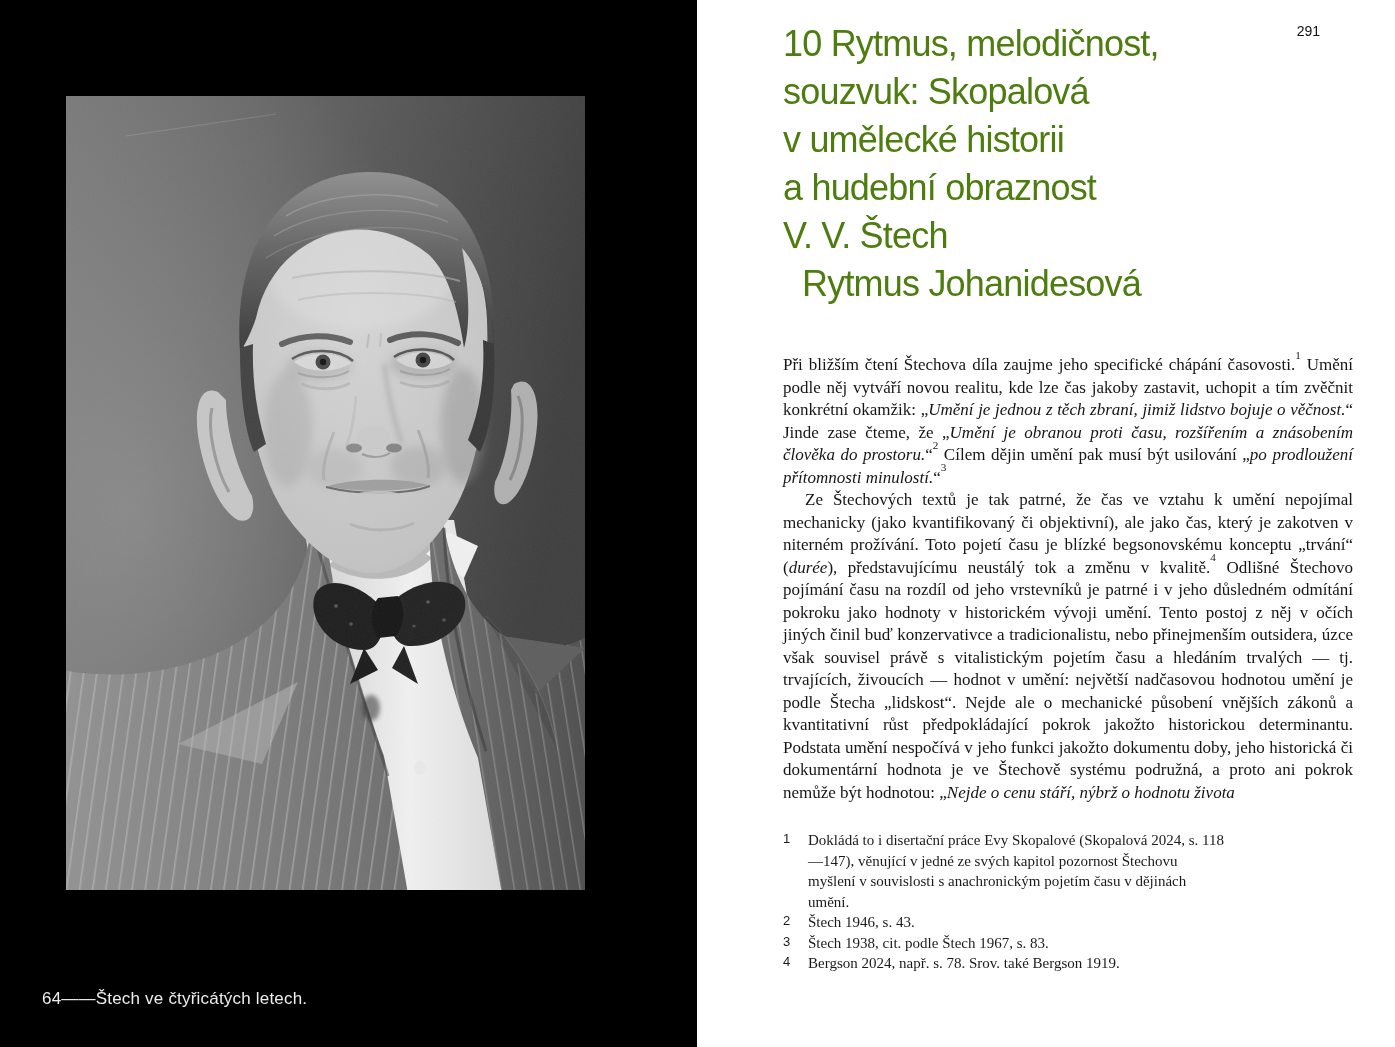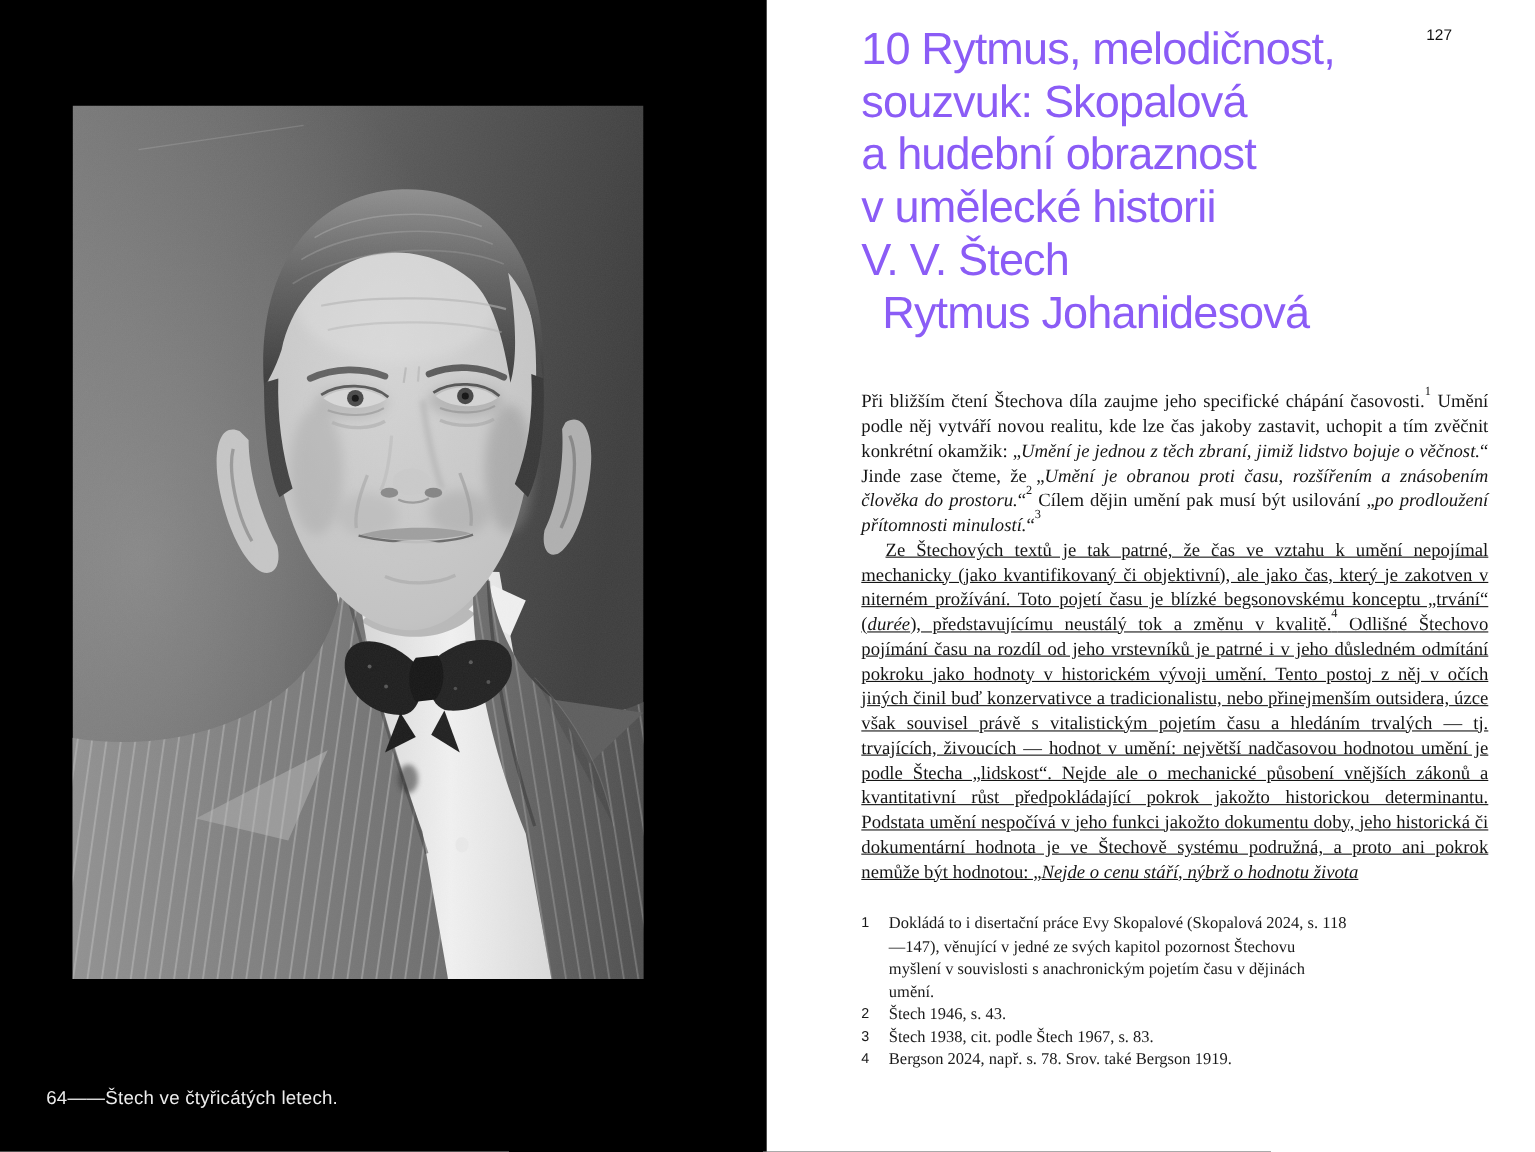--- a/index.html
+++ b/index.html
@@ -38,35 +38,35 @@
   .page-number {
     position: absolute; top: 23px; right: 75px;
     font-family: "Liberation Sans", sans-serif;
     font-size: 14px; color: #111;
   }
   .content {
     position: absolute; left: 86px; top: 20px; width: 570px;
   }
   .chapter-title {
     font-family: "Liberation Sans", sans-serif;
-    font-size: 41px; line-height: 48px;
+    font-size: 36px; line-height: 48px;
     font-weight: 400; letter-spacing: -0.8px;
-    color: #8b5cf6;
+    color: #4d7c0f;
   }
   .chapter-title .author-line { padding-left: 19px; }
 
   .body-text {
     margin-top: 46px;
     font-size: 17px; line-height: 22.5px;
     text-align: justify; text-justify: inter-word;
     hyphens: auto; -webkit-hyphens: auto;
     color: #151515;
   }
   .body-text p { margin: 0; }
-  .body-text p.indent { text-indent: 22px; text-decoration: underline; }
+  .body-text p.indent { text-indent: 22px; }
   .body-text em { font-style: italic; }
   .body-text sup.fn-ref {
     font-size: 66%; line-height: 0;
     position: relative; top: -0.42em;
     font-style: normal;
   }
 
   .footnotes { margin-top: 26px; font-size: 15px; line-height: 20.5px; color: #1a1a1a; }
   .footnote { display: flex; align-items: flex-start; }
   .footnote .fn-num {
@@ -239,28 +239,28 @@
           <path d="M60 40 L210 18" stroke="#ffffff" stroke-width="1" opacity="0.14"></path>
           <path d="M420 520 C460 560 482 606 492 655" stroke="#ffffff" stroke-width="1" opacity="0.1"></path>
           <rect width="519" height="794" filter="url(#grainF)" opacity="0.16"></rect>
         </g>
       </svg>
     </div>
     <div class="photo-caption">64——Štech ve čtyřicátých letech.</div>
   </div>
 
   <div class="page-right">
-    <div class="page-number">127</div>
+    <div class="page-number">291</div>
     <div class="content">
       <div class="chapter-title">
 
         <div>10 Rytmus, melodičnost,</div>
           <div>souzvuk: Skopalová</div>
+          <div>v umělecké historii</div>
           <div>a hudební obraznost</div>
-          <div>v umělecké historii</div>
           <div>V. V. Štech</div>
           <div class="author-line">Rytmus Johanidesová</div>
       </div>
       <div class="body-text">
           <p><span>Při bližším čtení Štechova díla zaujme jeho specifické chápání časovosti.</span><sup class="fn-ref">1</sup><span> Umění podle něj vytváří novou realitu, kde lze čas jakoby zastavit, uchopit a tím zvěčnit konkrétní okamžik: „</span><em>Umění je jednou z těch zbraní, jimiž lidstvo bojuje o věčnost.</em><span>“ Jinde zase čteme, že „</span><em>Umění je obranou proti času, rozšířením a znásobením člověka do prostoru.</em><span>“</span><sup class="fn-ref">2</sup><span> Cílem dějin umění pak musí být usilování „</span><em>po prodloužení přítomnosti minulostí.</em><span>“</span><sup class="fn-ref">3</sup></p>
           <p class="indent"><span>Ze Štechových textů je tak patrné, že čas ve vztahu k umění nepojímal mechanicky (jako kvantifikovaný či objektivní), ale jako čas, který je zakotven v niterném prožívání. Toto pojetí času je blízké begsonovskému konceptu „trvání“ (</span><em>durée</em><span>), představujícímu neustálý tok a změnu v kvalitě.</span><sup class="fn-ref">4</sup><span> Odlišné Štechovo pojímání času na rozdíl od jeho vrstevníků je patrné i v jeho důsledném odmítání pokroku jako hodnoty v historickém vývoji umění. Tento postoj z něj v očích jiných činil buď konzervativce a tradicionalistu, nebo přinejmenším outsidera, úzce však souvisel právě s vitalistickým pojetím času a hledáním trvalých — tj. trvajících, živoucích — hodnot v umění: největší nadčasovou hodnotou umění je podle Štecha „lidskost“. Nejde ale o mechanické působení vnějších zákonů a kvantitativní růst předpokládající pokrok jakožto historickou determinantu. Podstata umění nespočívá v jeho funkci jakožto dokumentu doby, jeho historická či dokumentární hodnota je ve Štechově systému podružná, a proto ani pokrok nemůže být hodnotou: „</span><em>Nejde o cenu stáří, nýbrž o hodnotu života</em></p>
         </div>
       <div class="footnotes">
           <div class="footnote">
             <span class="fn-num">1</span>

